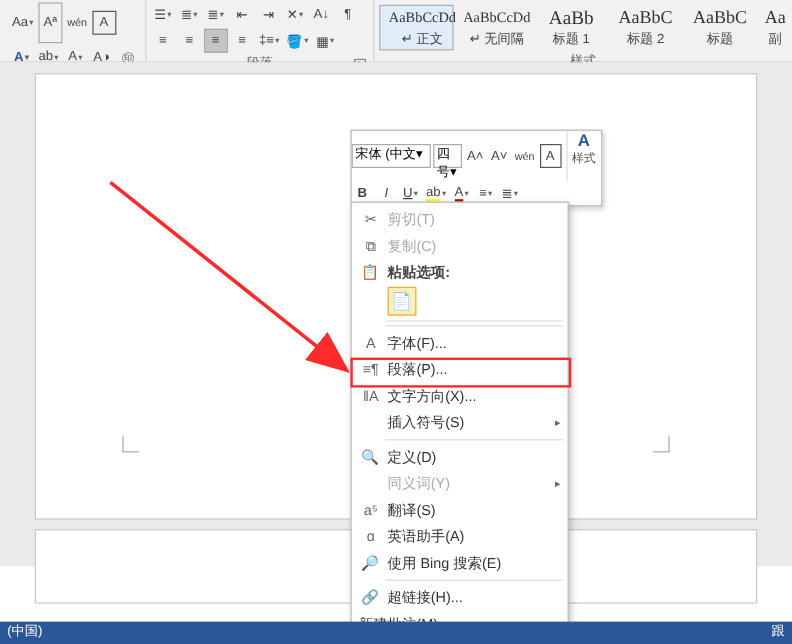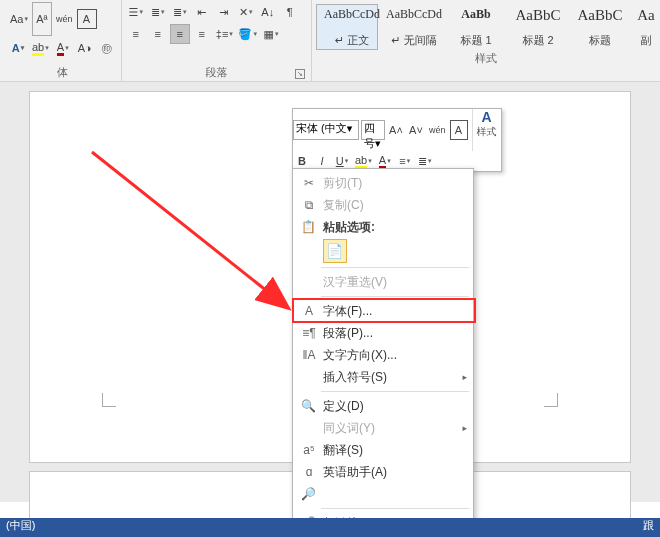--- a/index.html
+++ b/index.html
@@ -10,21 +10,21 @@
     background: #fff;
     width: 660px;
     height: 537px;
     overflow: hidden;
     position: relative;
   }
   
   .ribbon {
     background: #f1f1f1;
     border-bottom: 1px solid #d4d4d4;
-    height: 82px;
+    height: 52px;
     display: flex;
     padding: 0 0 0 4px;
   }
   .ribbon-group {
     display: flex;
     flex-direction: column;
     border-right: 1px solid #d4d4d4;
     padding: 2px 4px 0 4px;
   }
   .rg-rows { flex: 1; display: flex; flex-direction: column; gap: 2px; }
@@ -260,21 +260,21 @@
     <div class="style-gallery">
       <div class="style-item selected">
         <span class="preview" style="font-size:12px">AaBbCcDd</span>
         <span class="name">↵ 正文</span>
       </div>
       <div class="style-item">
         <span class="preview" style="font-size:12px">AaBbCcDd</span>
         <span class="name">↵ 无间隔</span>
       </div>
       <div class="style-item">
-        <span class="preview" style="font-size:12px;font-weight:bold">AaBb</span>
+        <span class="preview" style="font-size:16px;font-weight:normal">AaBb</span>
         <span class="name">标题 1</span>
       </div>
       <div class="style-item">
         <span class="preview" style="font-size:15px">AaBbC</span>
         <span class="name">标题 2</span>
       </div>
       <div class="style-item">
         <span class="preview" style="font-size:15px">AaBbC</span>
         <span class="name">标题</span>
       </div>
@@ -344,24 +344,20 @@
     <span>复制(C)</span>
   </div>
   <div class="item header">
     <span class="icon">📋</span>
     <span>粘贴选项:</span>
   </div>
   <div class="paste-opt">
     <span class="pbtn">📄</span>
   </div>
   <div class="sep"></div>
-  <div class="item disabled">
-    <span class="icon"></span>
-    <span>汉字重选(V)</span>
-  </div>
   <div class="sep"></div>
   <div class="item">
     <span class="icon">A</span>
     <span>字体(F)...</span>
   </div>
   <div class="item">
     <span class="icon">≡¶</span>
     <span>段落(P)...</span>
   </div>
   <div class="item">
@@ -386,20 +382,21 @@
   <div class="item">
     <span class="icon">a⁵</span>
     <span>翻译(S)</span>
   </div>
   <div class="item">
     <span class="icon">ɑ</span>
     <span>英语助手(A)</span>
   </div>
   <div class="item">
     <span class="icon">🔎</span>
+    <span>使用 Bing 搜索(E)</span>
   </div>
   <div class="sep"></div>
   <div class="item">
     <span class="icon">🔗</span>
     <span>超链接(H)...</span>
   </div>
   <div class="item">
 
     <span>新建批注(M)</span>
   </div>

